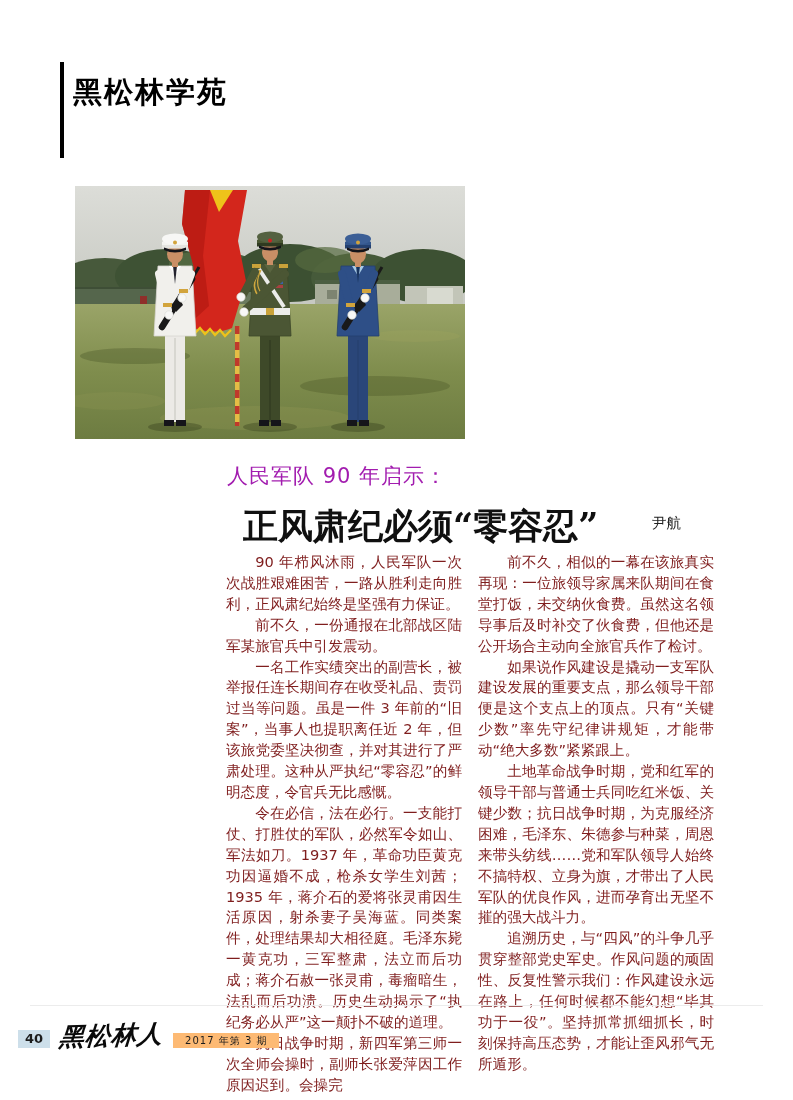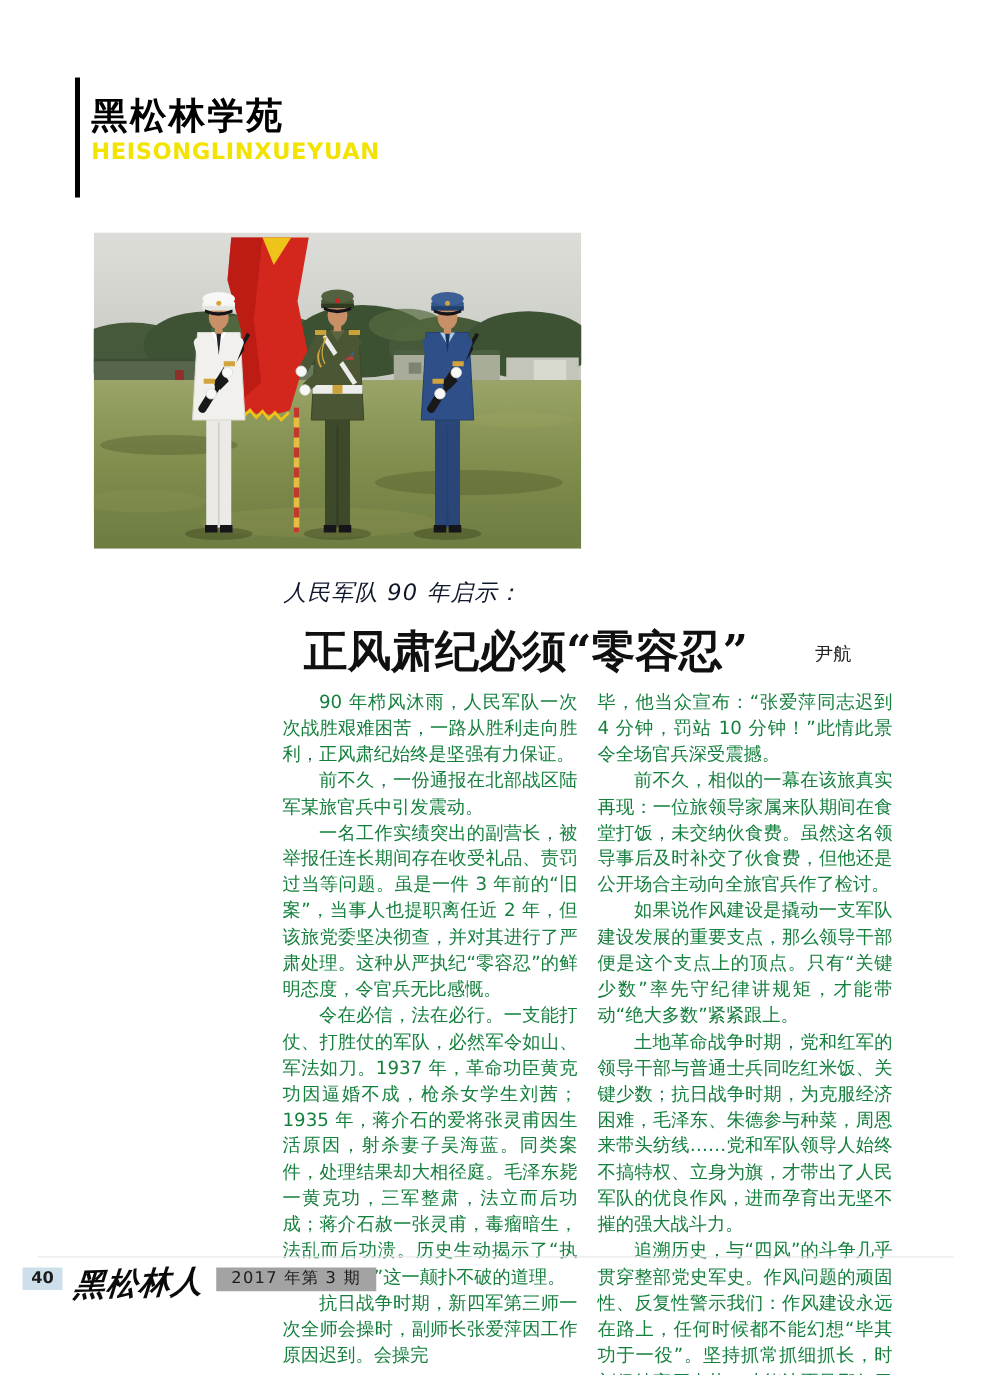--- a/index.html
+++ b/index.html
@@ -22,62 +22,61 @@
     margin:0; font-size:18px; font-weight:bold; color:#f2e300;
     letter-spacing:0.5px; line-height:1;
   }
 
   
   .photo { position:absolute; left:75px; top:186px; width:390px; height:253px; }
   .photo svg { display:block; width:100%; height:100%; }
 
   
   .headline-block { position:absolute; left:227px; top:462px; width:505px; }
-  .kicker { margin:0 0 9px 0; font-size:18px; color:#0f172a; letter-spacing:1px;font-style:italic; }
+  .kicker { margin:0 0 9px 0; font-size:21px; color:#a21caf; letter-spacing:1px; }
   .main-title {
     margin:16px; font-family:"DejaVu Serif","Liberation Serif",serif;
     font-size:35px; font-weight:bold; color:#101010; line-height:1.15;
   }
   .author { position:absolute; left:652px; top:514px; font-size:14.5px; color:#222; }
 
   
   .col {
     position:absolute; top:552px; width:236px;
-    font-size:14.6px; line-height:20.9px; text-align:justify; color:#15803d;
+    font-size:14.6px; line-height:20.9px; text-align:justify; color:#7f1d1d;
   }
   .col-left  { left:226px; }
   .col-right { left:478px; }
   .col p { margin:0; text-indent:2em; }
   .col p.noindent { text-indent:0; }
 
   
   .footer-rule { position:absolute; left:30px; top:1005px; width:733px; height:1px; background:#ececec; }
-  .footer { position:absolute; left:18px; top:1014px; height:34px; display:flex; align-items:flex-start; }
+  .footer { position:absolute; left:18px; top:1014px; height:34px; display:flex; align-items:flex-end; }
   .page-num {
     background:#cddfea; color:#1c1c1c; font-size:13px; font-weight:bold;
     padding:2px 7px; line-height:1.1;
   }
   .footer-logo {
     margin:0 10px 0 9px; font-family:"DejaVu Serif","Liberation Serif",serif;
     font-style:italic; font-weight:bold; font-size:25px; color:#0a0a0a;
     transform:rotate(-2deg) skewX(-6deg); letter-spacing:1px; line-height:1;
   }
   .issue-box {
-    background:#a3a3a3; color:#1c1c1c; font-size:13px;
+    background:#fdba74; color:#1c1c1c; font-size:10px;
     padding:2px 12px; line-height:1.15; letter-spacing:1px;
   }
 </style>
 </head>
 <body>
 
 <div class="page">
 
   <div class="masthead">
     <h1 class="masthead-title">黑松林学苑</h1>
-    <p class="masthead-pinyin">HEISONGLINXUEYUAN</p>
   </div>
 
   <div class="photo">
     <svg viewBox="0 0 390 253" preserveAspectRatio="none">
       <defs>
         <linearGradient id="sky" x1="0" y1="0" x2="0" y2="1">
           <stop offset="0" stop-color="#dcddd8"></stop>
             <stop offset="1" stop-color="#c6c8c1"></stop>
         </linearGradient>
         <linearGradient id="grass" x1="0" y1="0" x2="0" y2="1">
@@ -235,21 +234,20 @@
 
   <div class="col col-left">
     <p>90 年栉风沐雨，人民军队一次次战胜艰难困苦，一路从胜利走向胜利，正风肃纪始终是坚强有力保证。</p>
     <p>前不久，一份通报在北部战区陆军某旅官兵中引发震动。</p>
     <p>一名工作实绩突出的副营长，被举报任连长期间存在收受礼品、责罚过当等问题。虽是一件 3 年前的“旧案”，当事人也提职离任近 2 年，但该旅党委坚决彻查，并对其进行了严肃处理。这种从严执纪“零容忍”的鲜明态度，令官兵无比感慨。</p>
     <p>令在必信，法在必行。一支能打仗、打胜仗的军队，必然军令如山、军法如刀。1937 年，革命功臣黄克功因逼婚不成，枪杀女学生刘茜；1935 年，蒋介石的爱将张灵甫因生活原因，射杀妻子吴海蓝。同类案件，处理结果却大相径庭。毛泽东毙一黄克功，三军整肃，法立而后功成；蒋介石赦一张灵甫，毒瘤暗生，法乱而后功溃。历史生动揭示了“执纪务必从严”这一颠扑不破的道理。</p>
     <p>抗日战争时期，新四军第三师一次全师会操时，副师长张爱萍因工作原因迟到。会操完</p>
   </div>
 
   <div class="col col-right">
-    <p class="noindent">毕，他当众宣布：“张爱萍同志迟到 4 分钟，罚站 10 分钟！”此情此景令全场官兵深受震撼。</p>
     <p>前不久，相似的一幕在该旅真实再现：一位旅领导家属来队期间在食堂打饭，未交纳伙食费。虽然这名领导事后及时补交了伙食费，但他还是公开场合主动向全旅官兵作了检讨。</p>
     <p>如果说作风建设是撬动一支军队建设发展的重要支点，那么领导干部便是这个支点上的顶点。只有“关键少数”率先守纪律讲规矩，才能带动“绝大多数”紧紧跟上。</p>
     <p>土地革命战争时期，党和红军的领导干部与普通士兵同吃红米饭、关键少数；抗日战争时期，为克服经济困难，毛泽东、朱德参与种菜，周恩来带头纺线……党和军队领导人始终不搞特权、立身为旗，才带出了人民军队的优良作风，进而孕育出无坚不摧的强大战斗力。</p>
     <p>追溯历史，与“四风”的斗争几乎贯穿整部党史军史。作风问题的顽固性、反复性警示我们：作风建设永远在路上，任何时候都不能幻想“毕其功于一役”。坚持抓常抓细抓长，时刻保持高压态势，才能让歪风邪气无所遁形。</p>
 
   </div>
 
   <div class="footer-rule"></div>
   <div class="footer">
     <span class="page-num">40</span>

